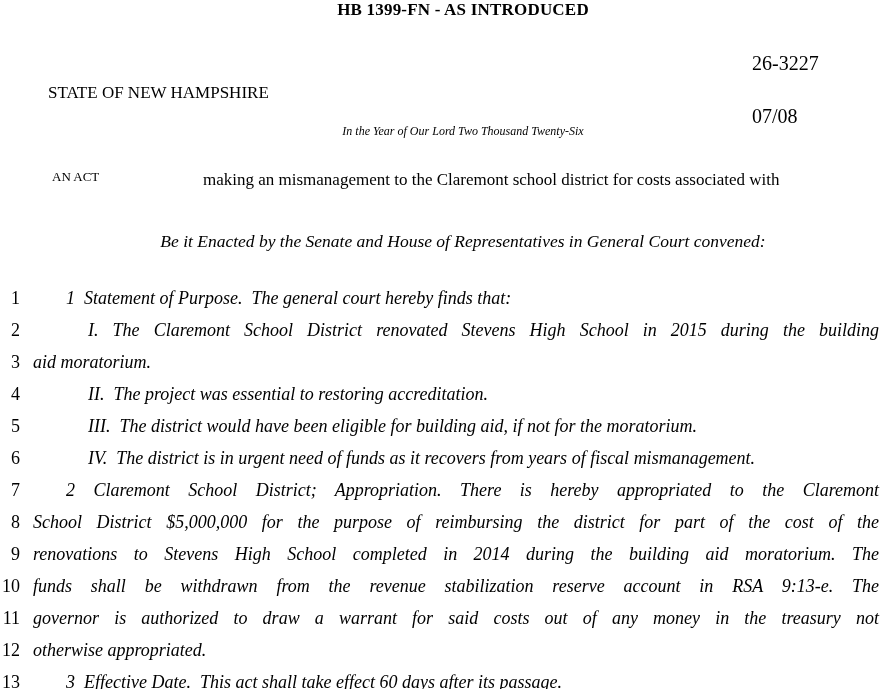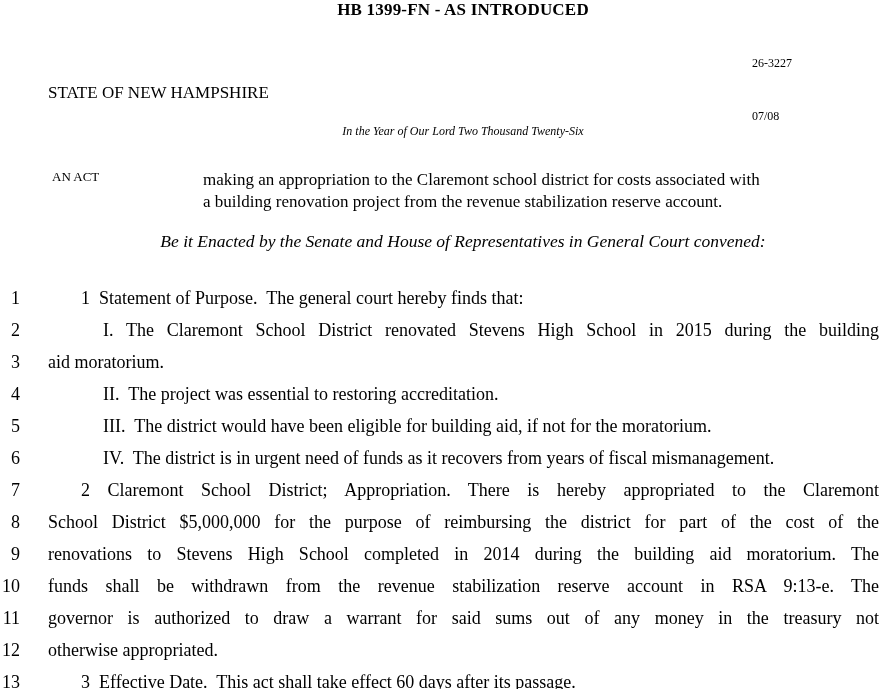--- a/index.html
+++ b/index.html
@@ -11,21 +11,21 @@
     color: #000000;
     font-family: "Liberation Serif", "DejaVu Serif", serif;
     overflow: hidden;
   }
   .doc-title {
     position: absolute; top: 0px; left: 48px; right: 2px;
     text-align: center; font-weight: 700; font-size: 17px; letter-spacing: 0.2px;
   }
   .ref-block {
     position: absolute; top: 20px; left: 752px;
-    font-size: 12px; line-height: 17.5px; white-space: pre;
+    font-size: 20px; line-height: 17.5px; white-space: pre;
   }
   .state-heading {
     position: absolute; top: 83px; left: 48px; right: 2px;
     text-align: left; font-size: 17px;
   }
   .session-line {
     position: absolute; top: 124px; left: 48px; right: 2px;
     text-align: center; font-size: 12px; font-style: italic;
   }
   .anact-label {
@@ -43,21 +43,21 @@
   .body-lines {
     position: absolute; top: 282px; left: 0; width: 880px;
   }
   .line-row {
     display: flex; height: 32px; line-height: 32px; font-size: 18px;
   }
   .line-num {
     flex: 0 0 20px; width: 20px; text-align: right;
   }
   .line-text {
-    flex: 1 1 auto; margin-left: 28px; margin-right: 1px; white-space: pre;
+    flex: 1 1 auto; margin-left: 13px; margin-right: 1px; white-space: pre; font-style: italic;
   }
   .indent-section { text-indent: 33px; }
   .indent-sub { text-indent: 55px; }
   .indent-none { text-indent: 0; }
   .justified {
     white-space: normal;
     text-align: justify;
     text-align-last: justify;
     -moz-text-align-last: justify;
   }
@@ -72,22 +72,21 @@
     <div>26-3227</div>
     <div>07/08</div>
   </div>
 
   <div class="state-heading">STATE OF NEW HAMPSHIRE</div>
 
   <div class="session-line">In the Year of Our Lord Two Thousand Twenty-Six</div>
 
   <div class="anact-label">AN ACT</div>
   <div class="anact-text">
-    <div class="act-line">making an appropriation to the Claremont school district for costs associated with</div>
-    <div class="act-line">a building renovation project from the revenue stabilization reserve account.</div>
+    <div class="act-line">making an mismanagement to the Claremont school district for costs associated with</div>
   </div>
 
   <div class="enacting">Be it Enacted by the Senate and House of Representatives in General Court convened:</div>
 
   <div class="body-lines" id="body-lines">
       <div class="line-row">
         <div class="line-num">1</div>
         <div class="line-text indent-section">1  Statement of Purpose.  The general court hereby finds that:</div>
       </div>
       <div class="line-row">
@@ -121,21 +120,21 @@
       <div class="line-row">
         <div class="line-num">9</div>
         <div class="line-text indent-none justified">renovations to Stevens High School completed in 2014 during the building aid moratorium.  The</div>
       </div>
       <div class="line-row">
         <div class="line-num">10</div>
         <div class="line-text indent-none justified">funds shall be withdrawn from the revenue stabilization reserve account in RSA 9:13-e.  The</div>
       </div>
       <div class="line-row">
         <div class="line-num">11</div>
-        <div class="line-text indent-none justified">governor is authorized to draw a warrant for said sums out of any money in the treasury not</div>
+        <div class="line-text indent-none justified">governor is authorized to draw a warrant for said costs out of any money in the treasury not</div>
       </div>
       <div class="line-row">
         <div class="line-num">12</div>
         <div class="line-text indent-none">otherwise appropriated.</div>
       </div>
       <div class="line-row">
         <div class="line-num">13</div>
         <div class="line-text indent-section">3  Effective Date.  This act shall take effect 60 days after its passage.</div>
       </div>
     </div>

